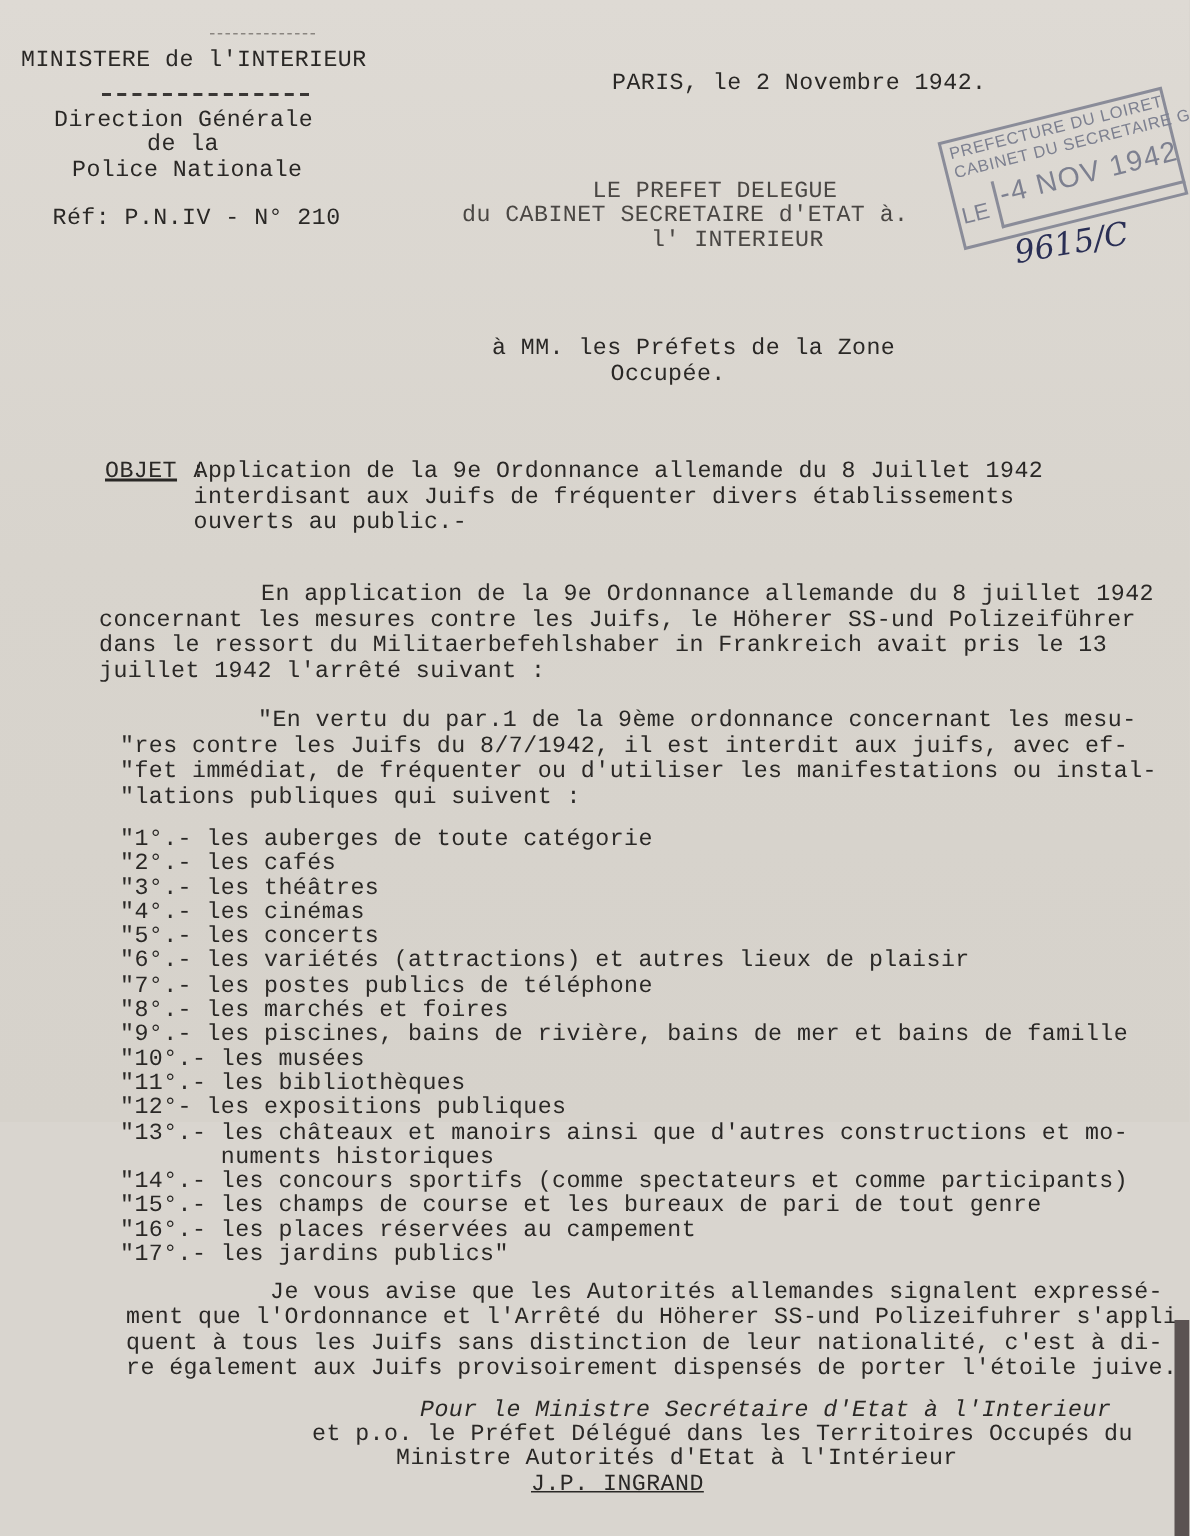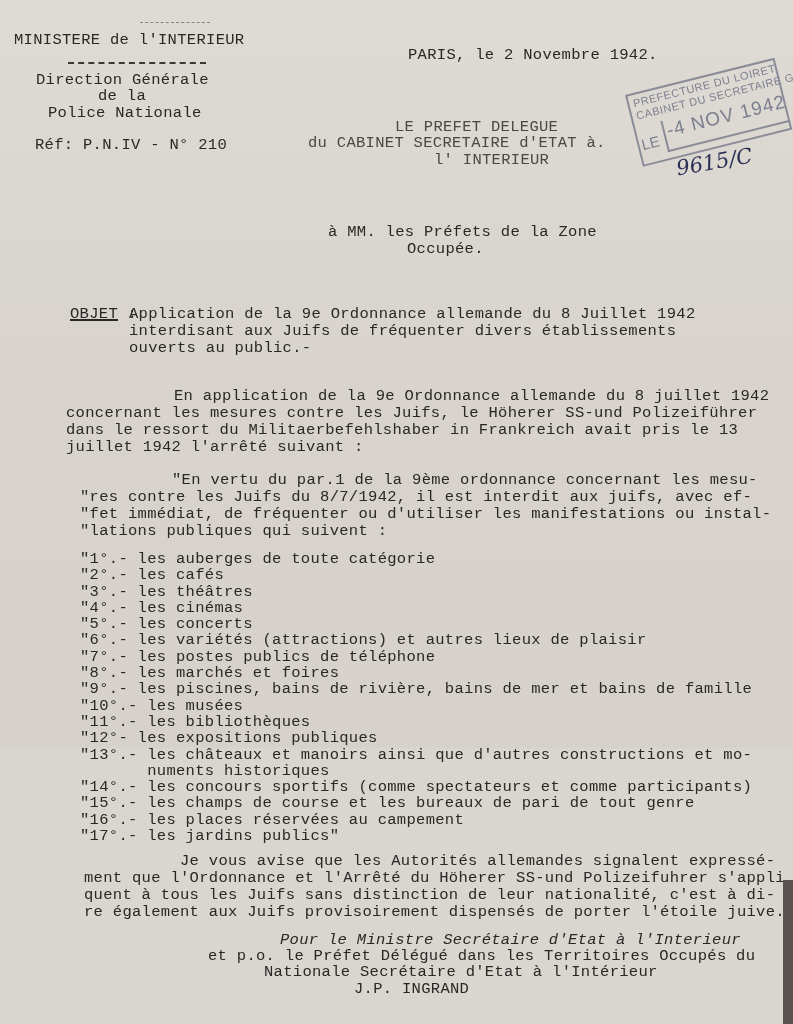--- a/index.html
+++ b/index.html
@@ -106,16 +106,16 @@
     <div class="row">"17°.- les jardins publics"</div>
   </div>
 
   <div class="t" style="left:180px;top:853px;">Je vous avise que les Autorités allemandes signalent expressé-</div>
   <div class="t" style="left:84px;top:870px;">ment que l'Ordonnance et l'Arrêté du Höherer SS-und Polizeifuhrer s'appli</div>
   <div class="t" style="left:84px;top:887px;">quent à tous les Juifs sans distinction de leur nationalité, c'est à di-</div>
   <div class="t" style="left:84px;top:904px;">re également aux Juifs provisoirement dispensés de porter l'étoile juive.</div>
 
   <div class="t" style="left:280px;top:932px;font-style:italic;">Pour le Ministre Secrétaire d'Etat à l'Interieur</div>
   <div class="t" style="left:208px;top:948px;">et p.o. le Préfet Délégué dans les Territoires Occupés du</div>
-  <div class="t" style="left:264px;top:964px;">Nationale Secrétaire d'Etat à l'Intérieur</div>
-  <div class="t" style="left:354px;top:981px;">J.P. INGRAND</div>
+  <div class="t" style="left:264px;top:964px;">Ministre Autorités d'Etat à l'Intérieur</div>
+  <div class="t" style="left:354px;top:981px;text-decoration:underline;">J.P. INGRAND</div>
 
 </div>
 
 </body></html>

